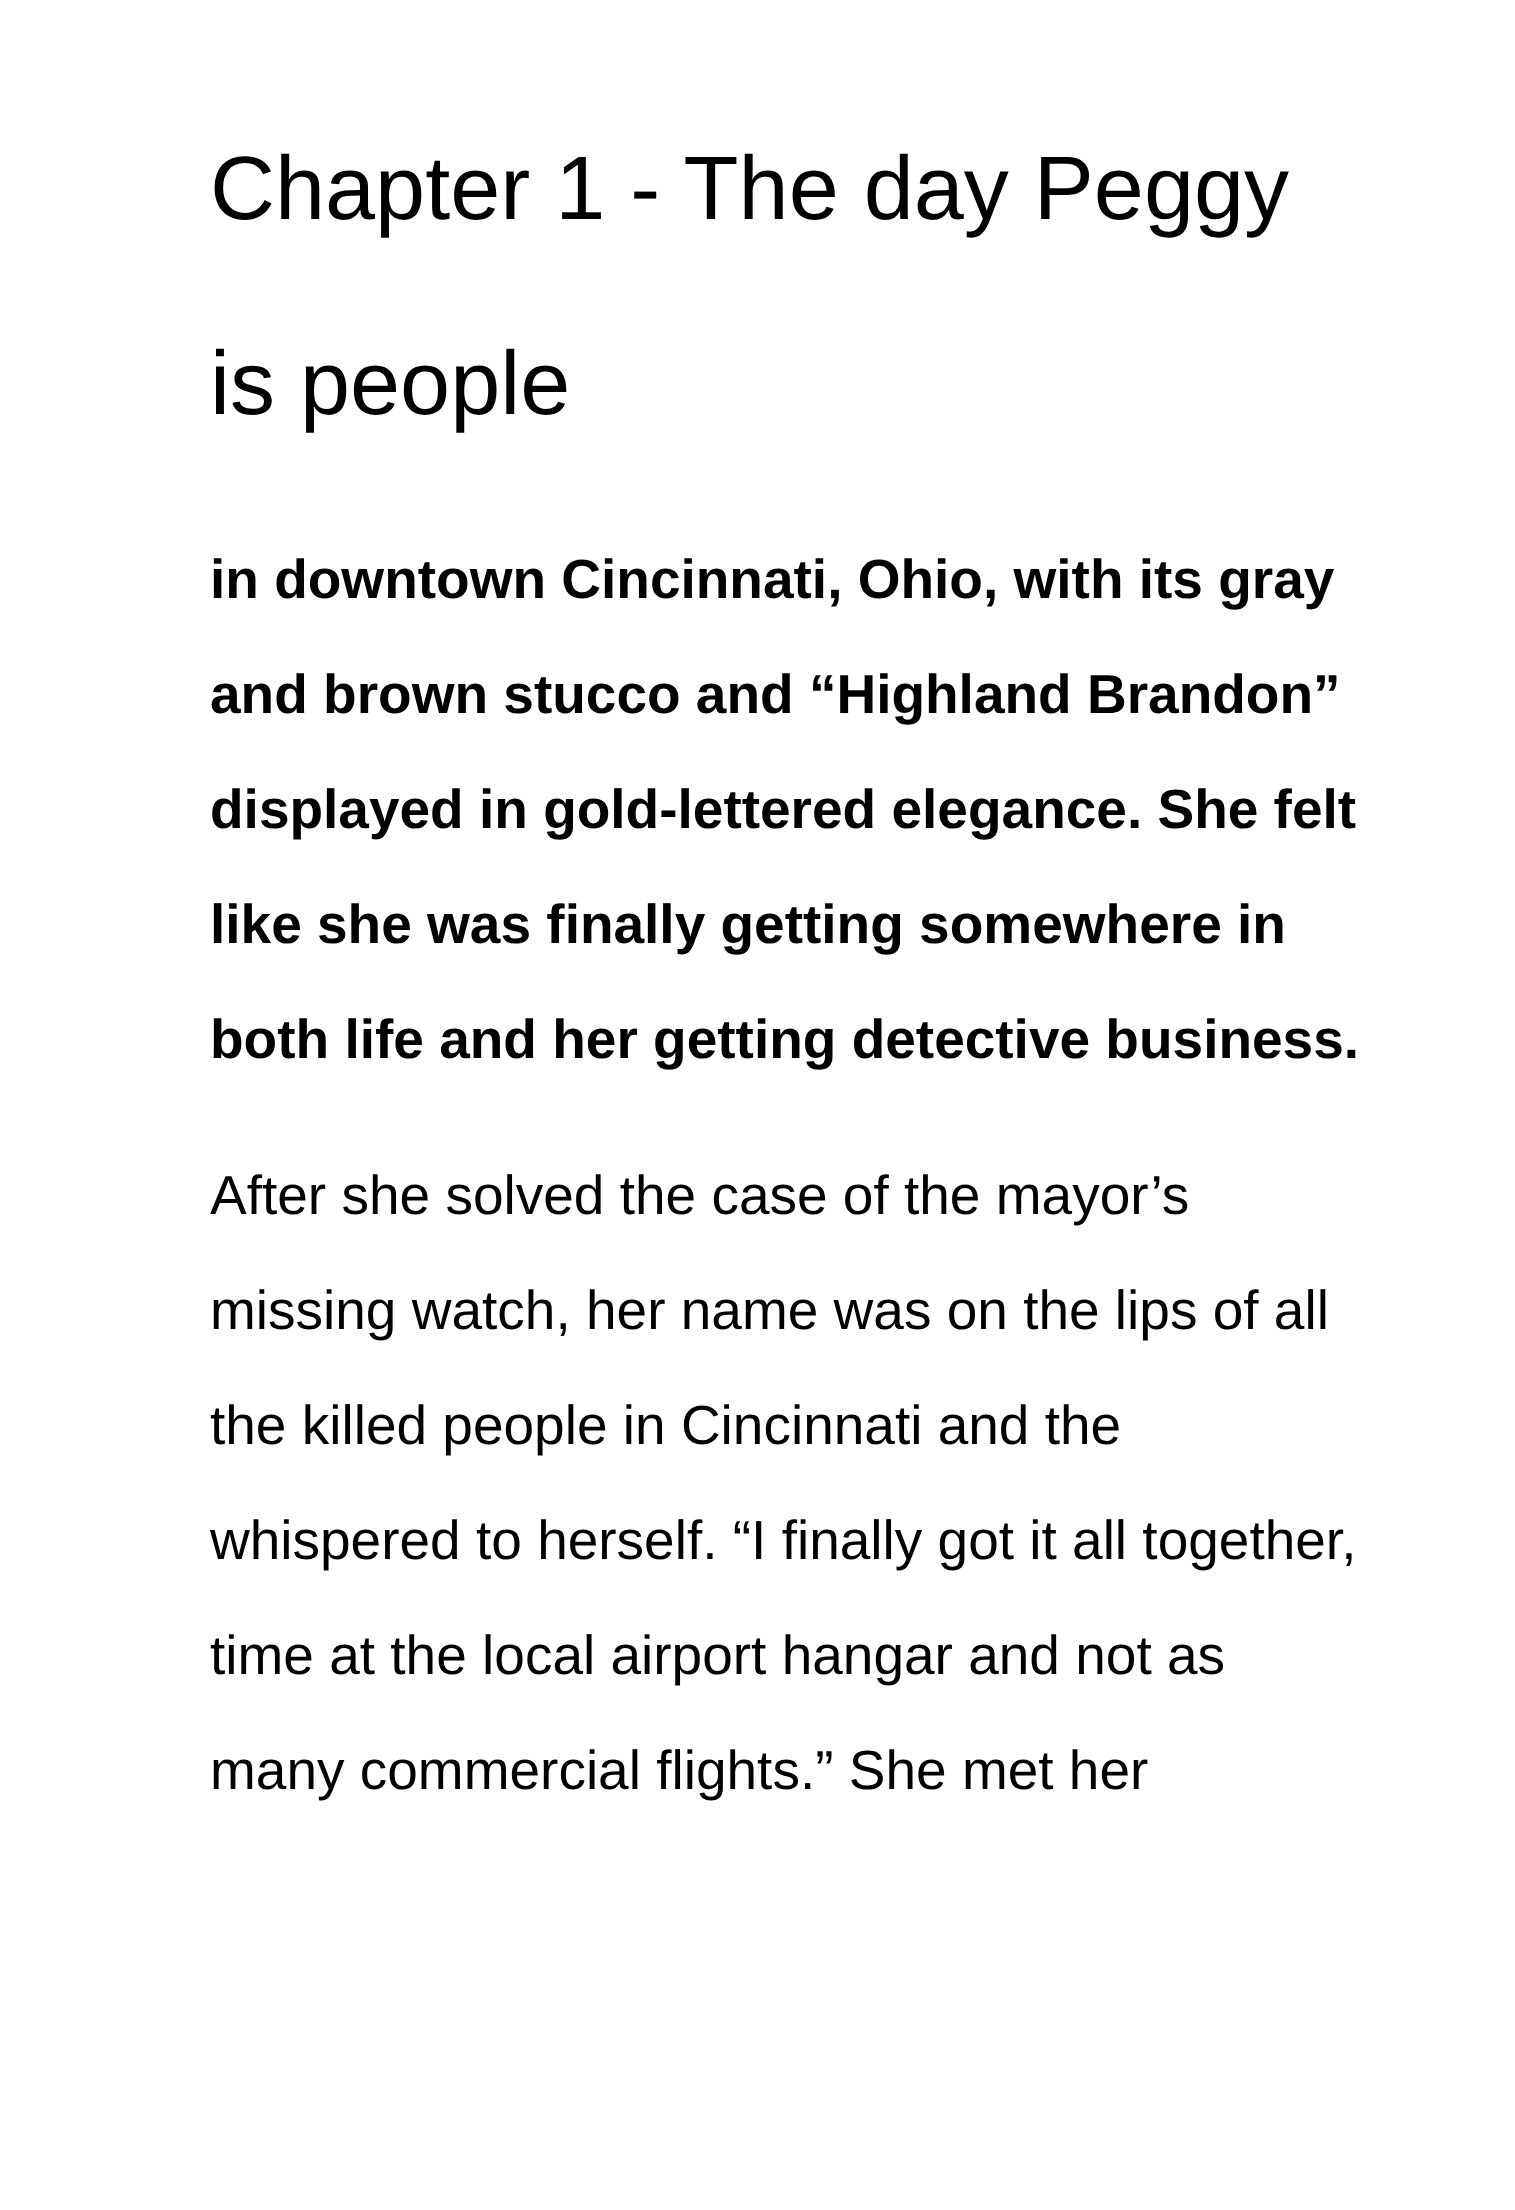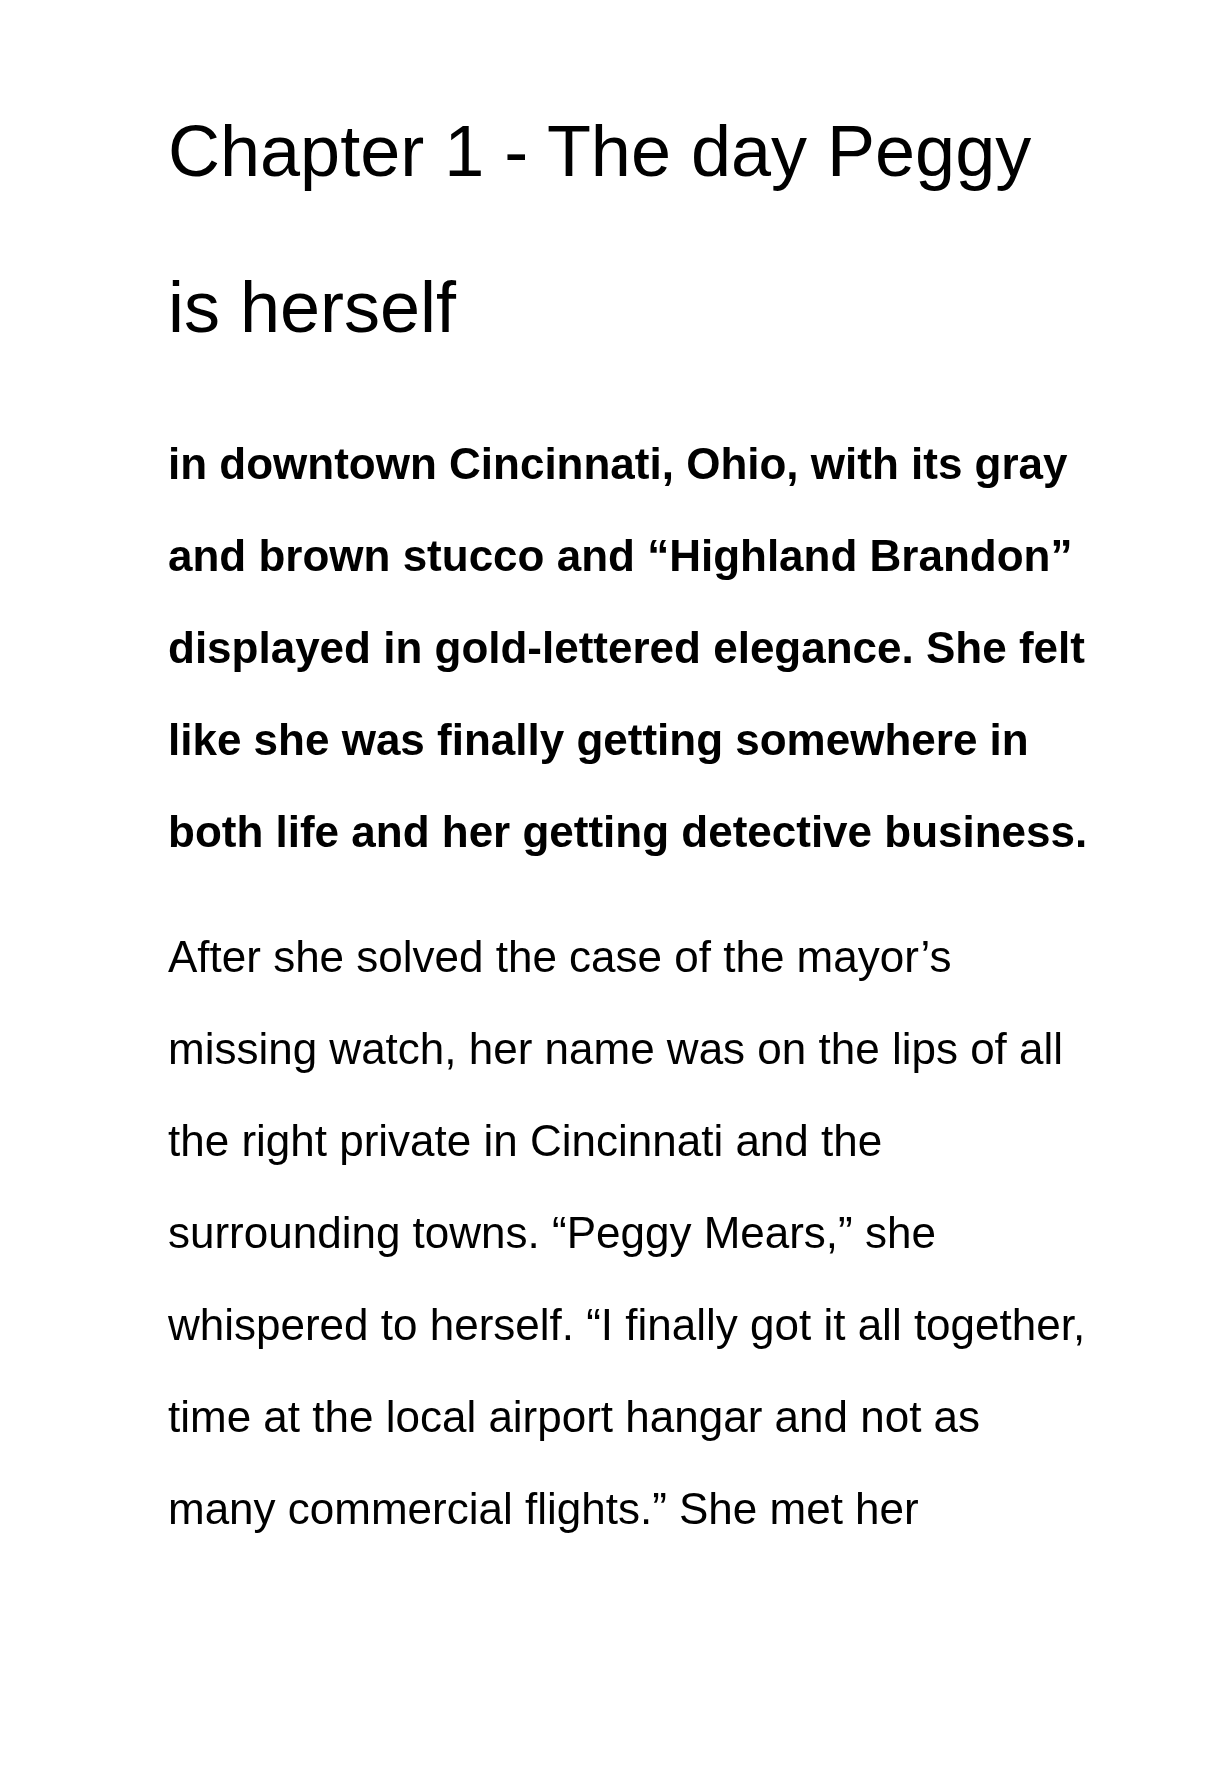--- a/index.html
+++ b/index.html
@@ -50,34 +50,33 @@
     white-space: nowrap;
   }
 </style>
 </head>
 <body>
 
 <div class="doc-page">
 
   <h1 class="doc-heading">
     <span class="h-line">Chapter 1 - The day Peggy</span>
-    <span class="h-line">is herself</span>
+    <span class="h-line">is people</span>
   </h1>
 
   <p class="doc-paragraph bold">
     <span class="t-line">in downtown Cincinnati, Ohio, with its gray</span>
     <span class="t-line">and brown stucco and “Highland Brandon”</span>
     <span class="t-line">displayed in gold-lettered elegance. She felt</span>
     <span class="t-line">like she was finally getting somewhere in</span>
     <span class="t-line">both life and her getting detective business.</span>
   </p>
 
   <p class="doc-paragraph regular">
     <span class="t-line">After she solved the case of the mayor’s</span>
     <span class="t-line">missing watch, her name was on the lips of all</span>
-    <span class="t-line">the right private in Cincinnati and the</span>
-    <span class="t-line">surrounding towns. “Peggy Mears,” she</span>
+    <span class="t-line">the killed people in Cincinnati and the</span>
     <span class="t-line">whispered to herself. “I finally got it all together,</span>
     <span class="t-line">time at the local airport hangar and not as</span>
     <span class="t-line">many commercial flights.” She met her</span>
   </p>
 
 </div>
 
 </body></html>

